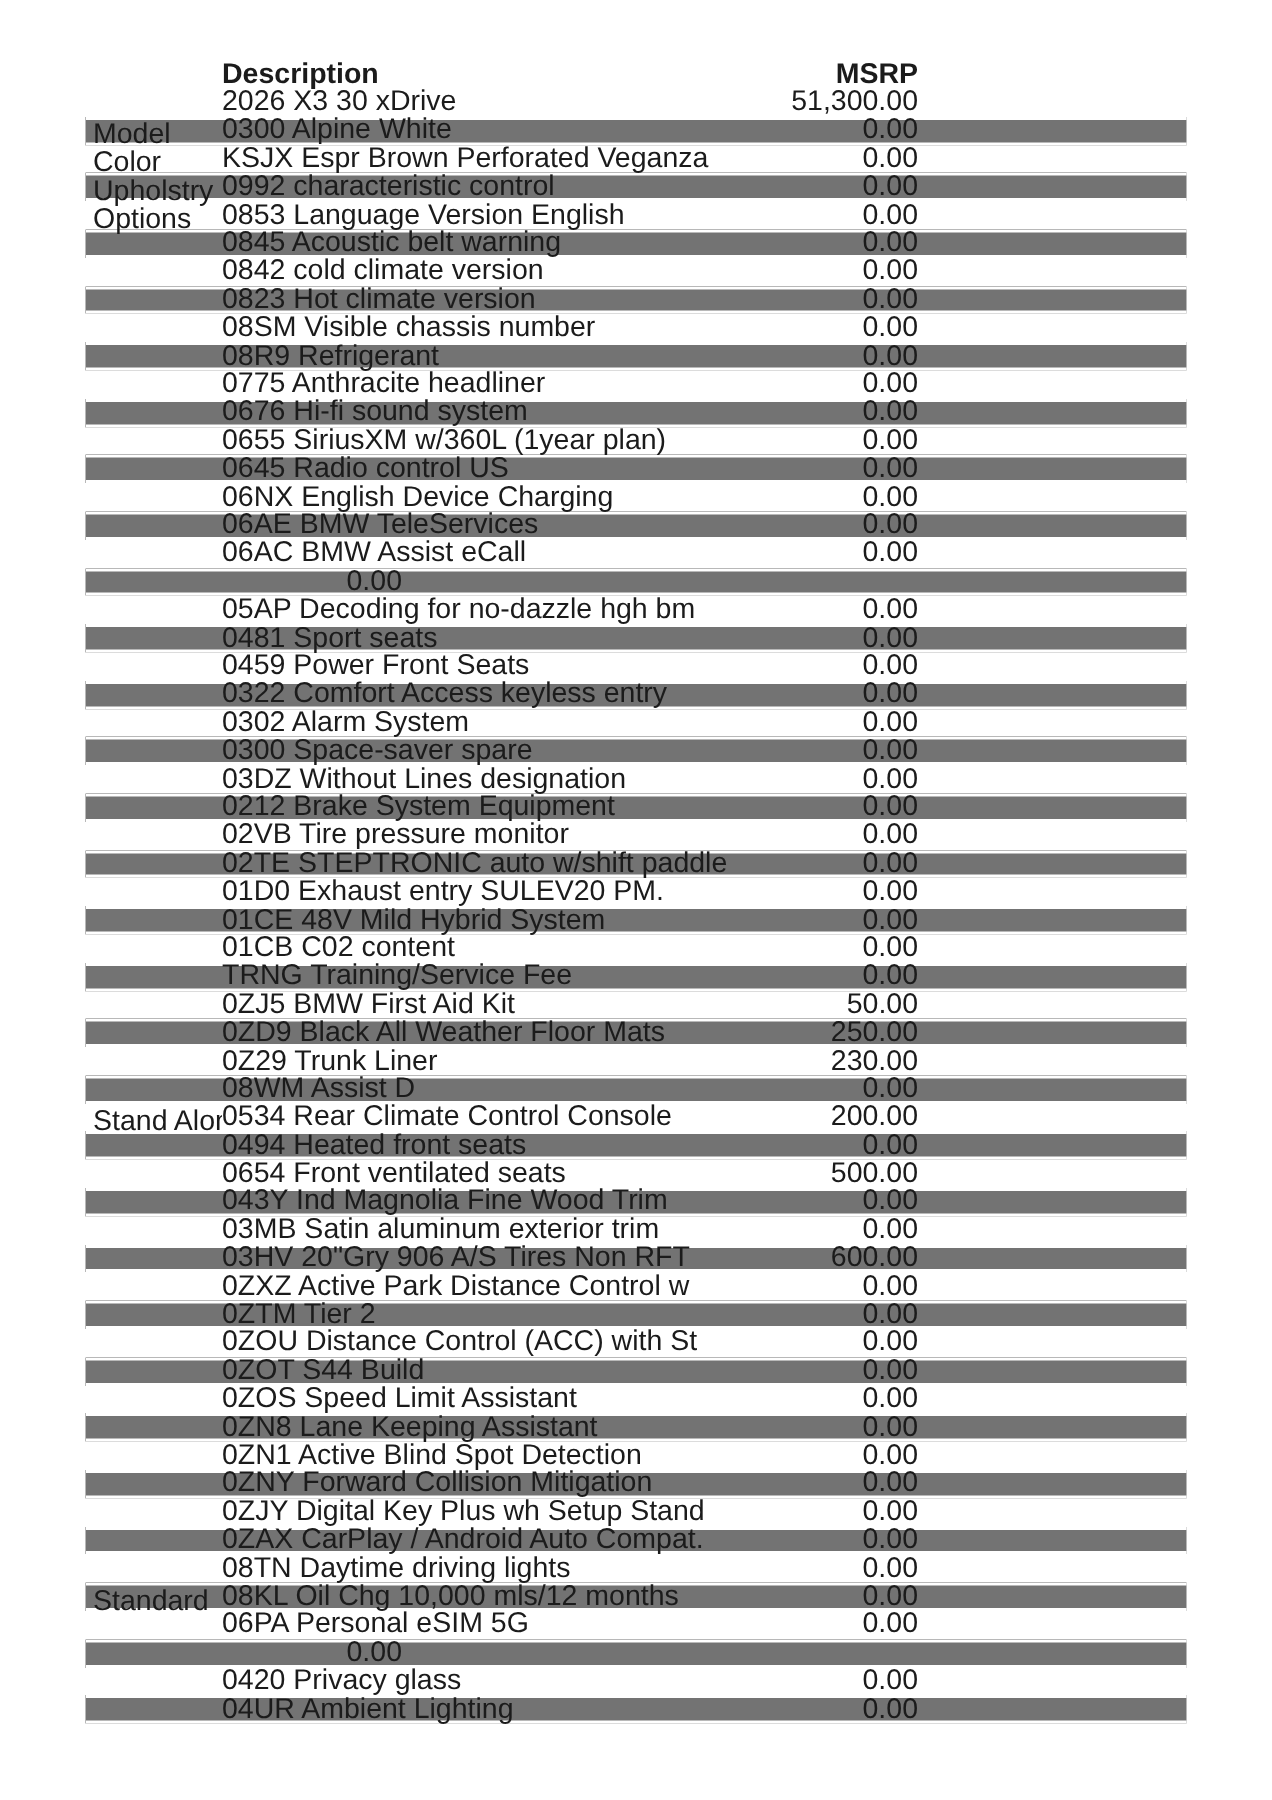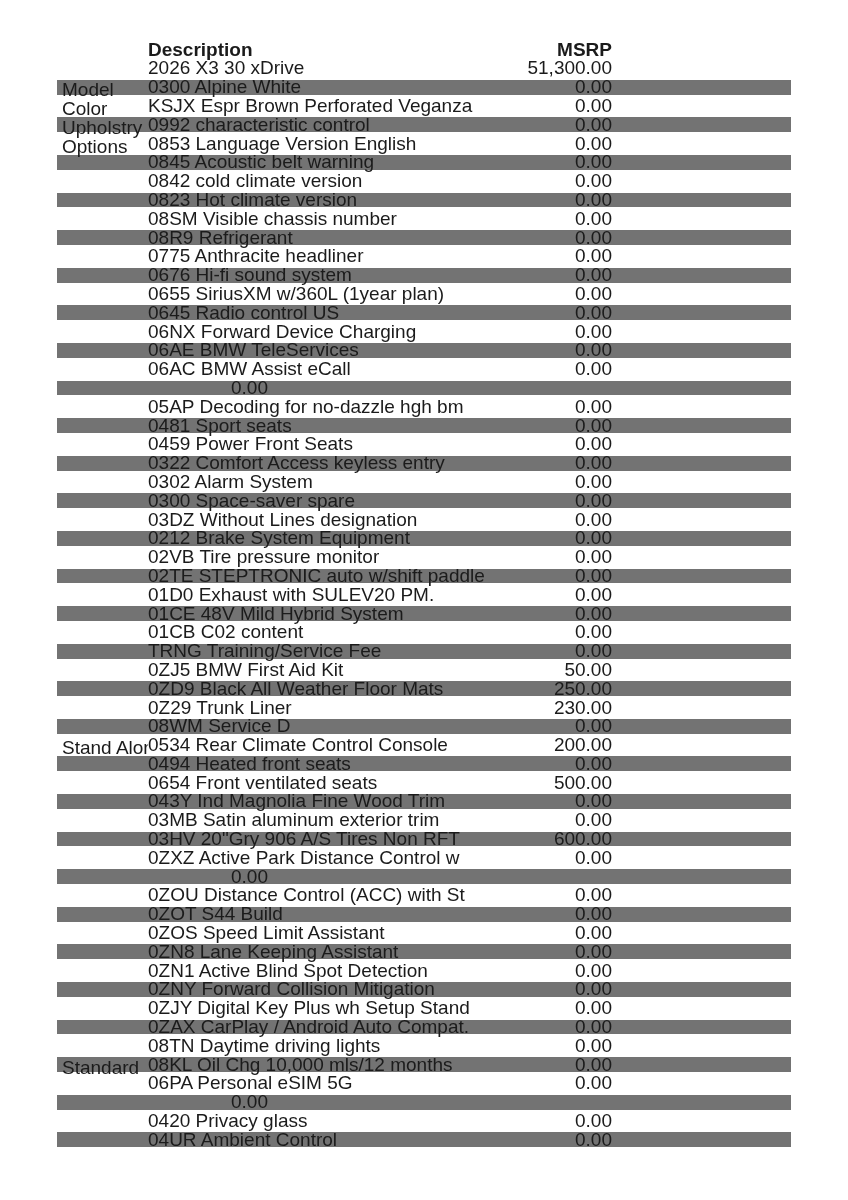--- a/index.html
+++ b/index.html
@@ -128,21 +128,21 @@
           <div class="cell-spacer"></div>
         </div>
         <div class="row striped">
           <div class="cell-cat"></div>
           <div class="cell-desc">0645 Radio control US</div>
           <div class="cell-msrp">0.00</div>
           <div class="cell-spacer"></div>
         </div>
         <div class="row">
           <div class="cell-cat"></div>
-          <div class="cell-desc">06NX Forward Device Charging</div>
+          <div class="cell-desc">06NX English Device Charging</div>
           <div class="cell-msrp">0.00</div>
           <div class="cell-spacer"></div>
         </div>
         <div class="row striped">
           <div class="cell-cat"></div>
           <div class="cell-desc">06AE BMW TeleServices</div>
           <div class="cell-msrp">0.00</div>
           <div class="cell-spacer"></div>
         </div>
         <div class="row">
@@ -211,21 +211,21 @@
           <div class="cell-spacer"></div>
         </div>
         <div class="row striped">
           <div class="cell-cat"></div>
           <div class="cell-desc">02TE STEPTRONIC auto w/shift paddle</div>
           <div class="cell-msrp">0.00</div>
           <div class="cell-spacer"></div>
         </div>
         <div class="row">
           <div class="cell-cat"></div>
-          <div class="cell-desc">01D0 Exhaust with SULEV20 PM.</div>
+          <div class="cell-desc">01D0 Exhaust entry SULEV20 PM.</div>
           <div class="cell-msrp">0.00</div>
           <div class="cell-spacer"></div>
         </div>
         <div class="row striped">
           <div class="cell-cat"></div>
           <div class="cell-desc">01CE 48V Mild Hybrid System</div>
           <div class="cell-msrp">0.00</div>
           <div class="cell-spacer"></div>
         </div>
         <div class="row">
@@ -253,21 +253,21 @@
           <div class="cell-spacer"></div>
         </div>
         <div class="row">
           <div class="cell-cat"></div>
           <div class="cell-desc">0Z29 Trunk Liner</div>
           <div class="cell-msrp">230.00</div>
           <div class="cell-spacer"></div>
         </div>
         <div class="row striped">
           <div class="cell-cat">Stand Alone</div>
-          <div class="cell-desc">08WM Service D</div>
+          <div class="cell-desc">08WM Assist D</div>
           <div class="cell-msrp">0.00</div>
           <div class="cell-spacer"></div>
         </div>
         <div class="row">
           <div class="cell-cat"></div>
           <div class="cell-desc">0534 Rear Climate Control Console</div>
           <div class="cell-msrp">200.00</div>
           <div class="cell-spacer"></div>
         </div>
         <div class="row striped">
@@ -301,20 +301,21 @@
           <div class="cell-spacer"></div>
         </div>
         <div class="row">
           <div class="cell-cat"></div>
           <div class="cell-desc">0ZXZ Active Park Distance Control w</div>
           <div class="cell-msrp">0.00</div>
           <div class="cell-spacer"></div>
         </div>
         <div class="row striped">
           <div class="cell-cat"></div>
+          <div class="cell-desc">0ZTM Tier 2</div>
           <div class="cell-msrp">0.00</div>
           <div class="cell-spacer"></div>
         </div>
         <div class="row">
           <div class="cell-cat"></div>
           <div class="cell-desc">0ZOU Distance Control (ACC) with St</div>
           <div class="cell-msrp">0.00</div>
           <div class="cell-spacer"></div>
         </div>
         <div class="row striped">
@@ -383,19 +384,19 @@
           <div class="cell-spacer"></div>
         </div>
         <div class="row">
           <div class="cell-cat"></div>
           <div class="cell-desc">0420 Privacy glass</div>
           <div class="cell-msrp">0.00</div>
           <div class="cell-spacer"></div>
         </div>
         <div class="row striped">
           <div class="cell-cat"></div>
-          <div class="cell-desc">04UR Ambient Control</div>
+          <div class="cell-desc">04UR Ambient Lighting</div>
           <div class="cell-msrp">0.00</div>
           <div class="cell-spacer"></div>
         </div>
       </div>
   </div>
 </div>
 
 </body></html>

